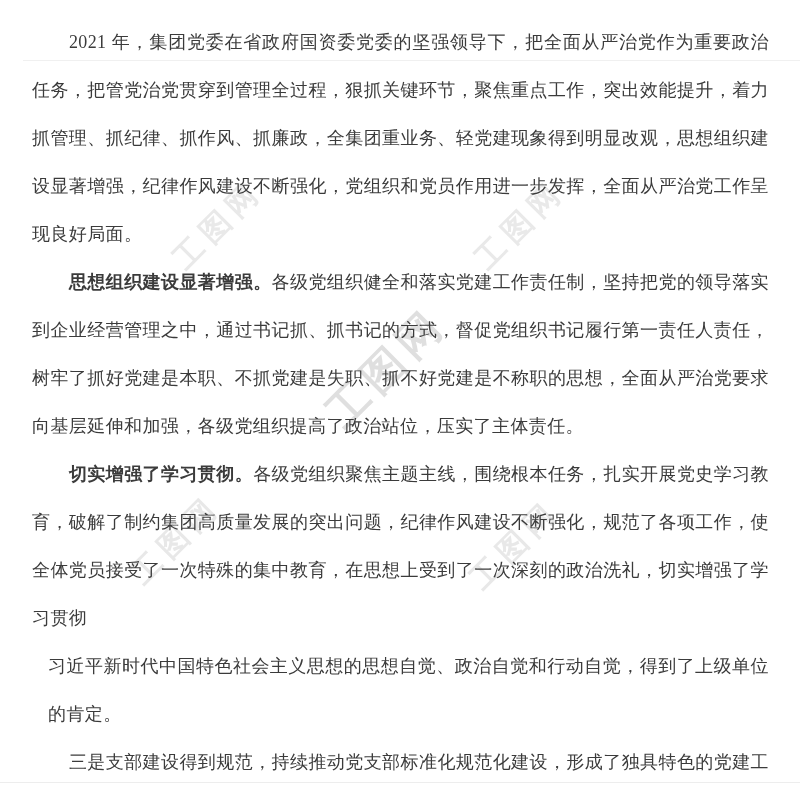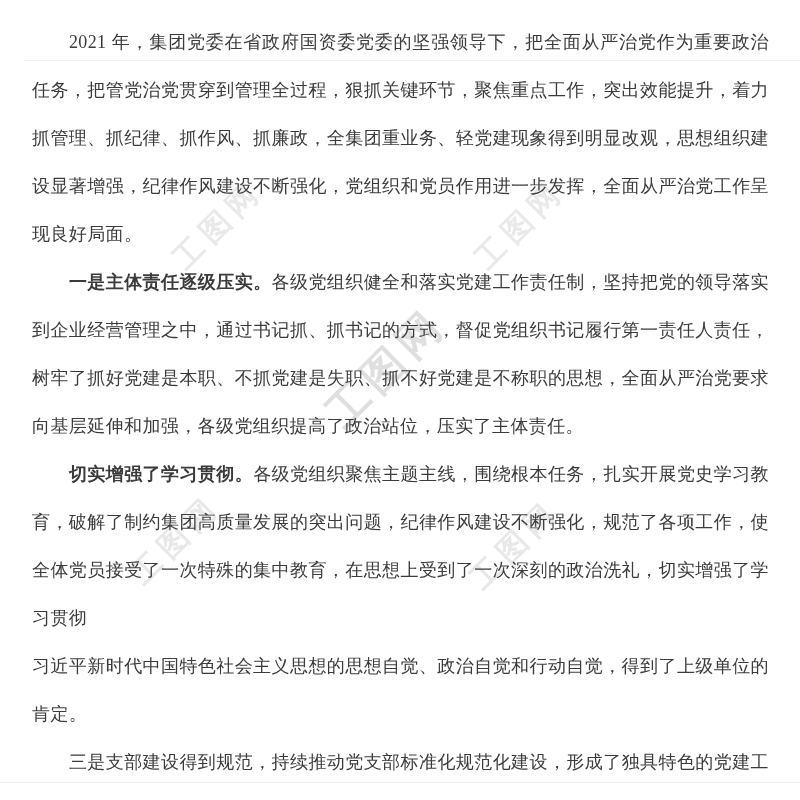--- a/index.html
+++ b/index.html
@@ -55,21 +55,21 @@
     color: #3b3b3b;
     font-size: 18px;
     line-height: 48px;
     letter-spacing: 0.4px;
     text-align: justify;
   }
   .content p {
     margin: 0;
     text-indent: 2.05em;
   }
-  .content p.continuation { text-indent: 0; }
+  .content p.continuation { text-indent: 0; margin-left: 16px; }
   .p2 { margin-top: 8px; }
   .p3a { margin-top: 12px; }
   .p3b { margin-top: 58px; }
   .p4 { margin-top: 7px; }
   .lead { font-weight: bold; }
 </style>
 </head>
 <body>
 
 <div class="page">
@@ -83,21 +83,21 @@
   <div class="wm wm-4">工图网</div>
   <div class="wm wm-5">工图网</div>
 
   <div class="content">
 
     <p class="p1">
       <span>2021 年，集团党委在省政府国资委党委的坚强领导下，把全面从严治党作为重要政治任务，把管党治党贯穿到管理全过程，狠抓关键环节，聚焦重点工作，突出效能提升，着力抓管理、抓纪律、抓作风、抓廉政，全集团重业务、轻党建现象得到明显改观，思想组织建设显著增强，纪律作风建设不断强化，党组织和党员作用进一步发挥，全面从严治党工作呈现良好局面。</span>
     </p>
 
     <p class="p2">
-      <span class="lead">一是主体责任逐级压实。</span><span>各级党组织健全和落实党建工作责任制，坚持把党的领导落实到企业经营管理之中，通过书记抓、抓书记的方式，督促党组织书记履行第一责任人责任，树牢了抓好党建是本职、不抓党建是失职、抓不好党建是不称职的思想，全面从严治党要求向基层延伸和加强，各级党组织提高了政治站位，压实了主体责任。</span>
+      <span class="lead">思想组织建设显著增强。</span><span>各级党组织健全和落实党建工作责任制，坚持把党的领导落实到企业经营管理之中，通过书记抓、抓书记的方式，督促党组织书记履行第一责任人责任，树牢了抓好党建是本职、不抓党建是失职、抓不好党建是不称职的思想，全面从严治党要求向基层延伸和加强，各级党组织提高了政治站位，压实了主体责任。</span>
     </p>
 
     <p class="p3a">
       <span class="lead">切实增强了学习贯彻。</span><span>各级党组织聚焦主题主线，围绕根本任务，扎实开展党史学习教育，破解了制约集团高质量发展的突出问题，纪律作风建设不断强化，规范了各项工作，使全体党员接受了一次特殊的集中教育，在思想上受到了一次深刻的政治洗礼，切实增强了学习贯彻</span>
     </p>
 
     <p class="p3b continuation">
       <span>习近平新时代中国特色社会主义思想的思想自觉、政治自觉和行动自觉，得到了上级单位的肯定。</span>
     </p>
 

